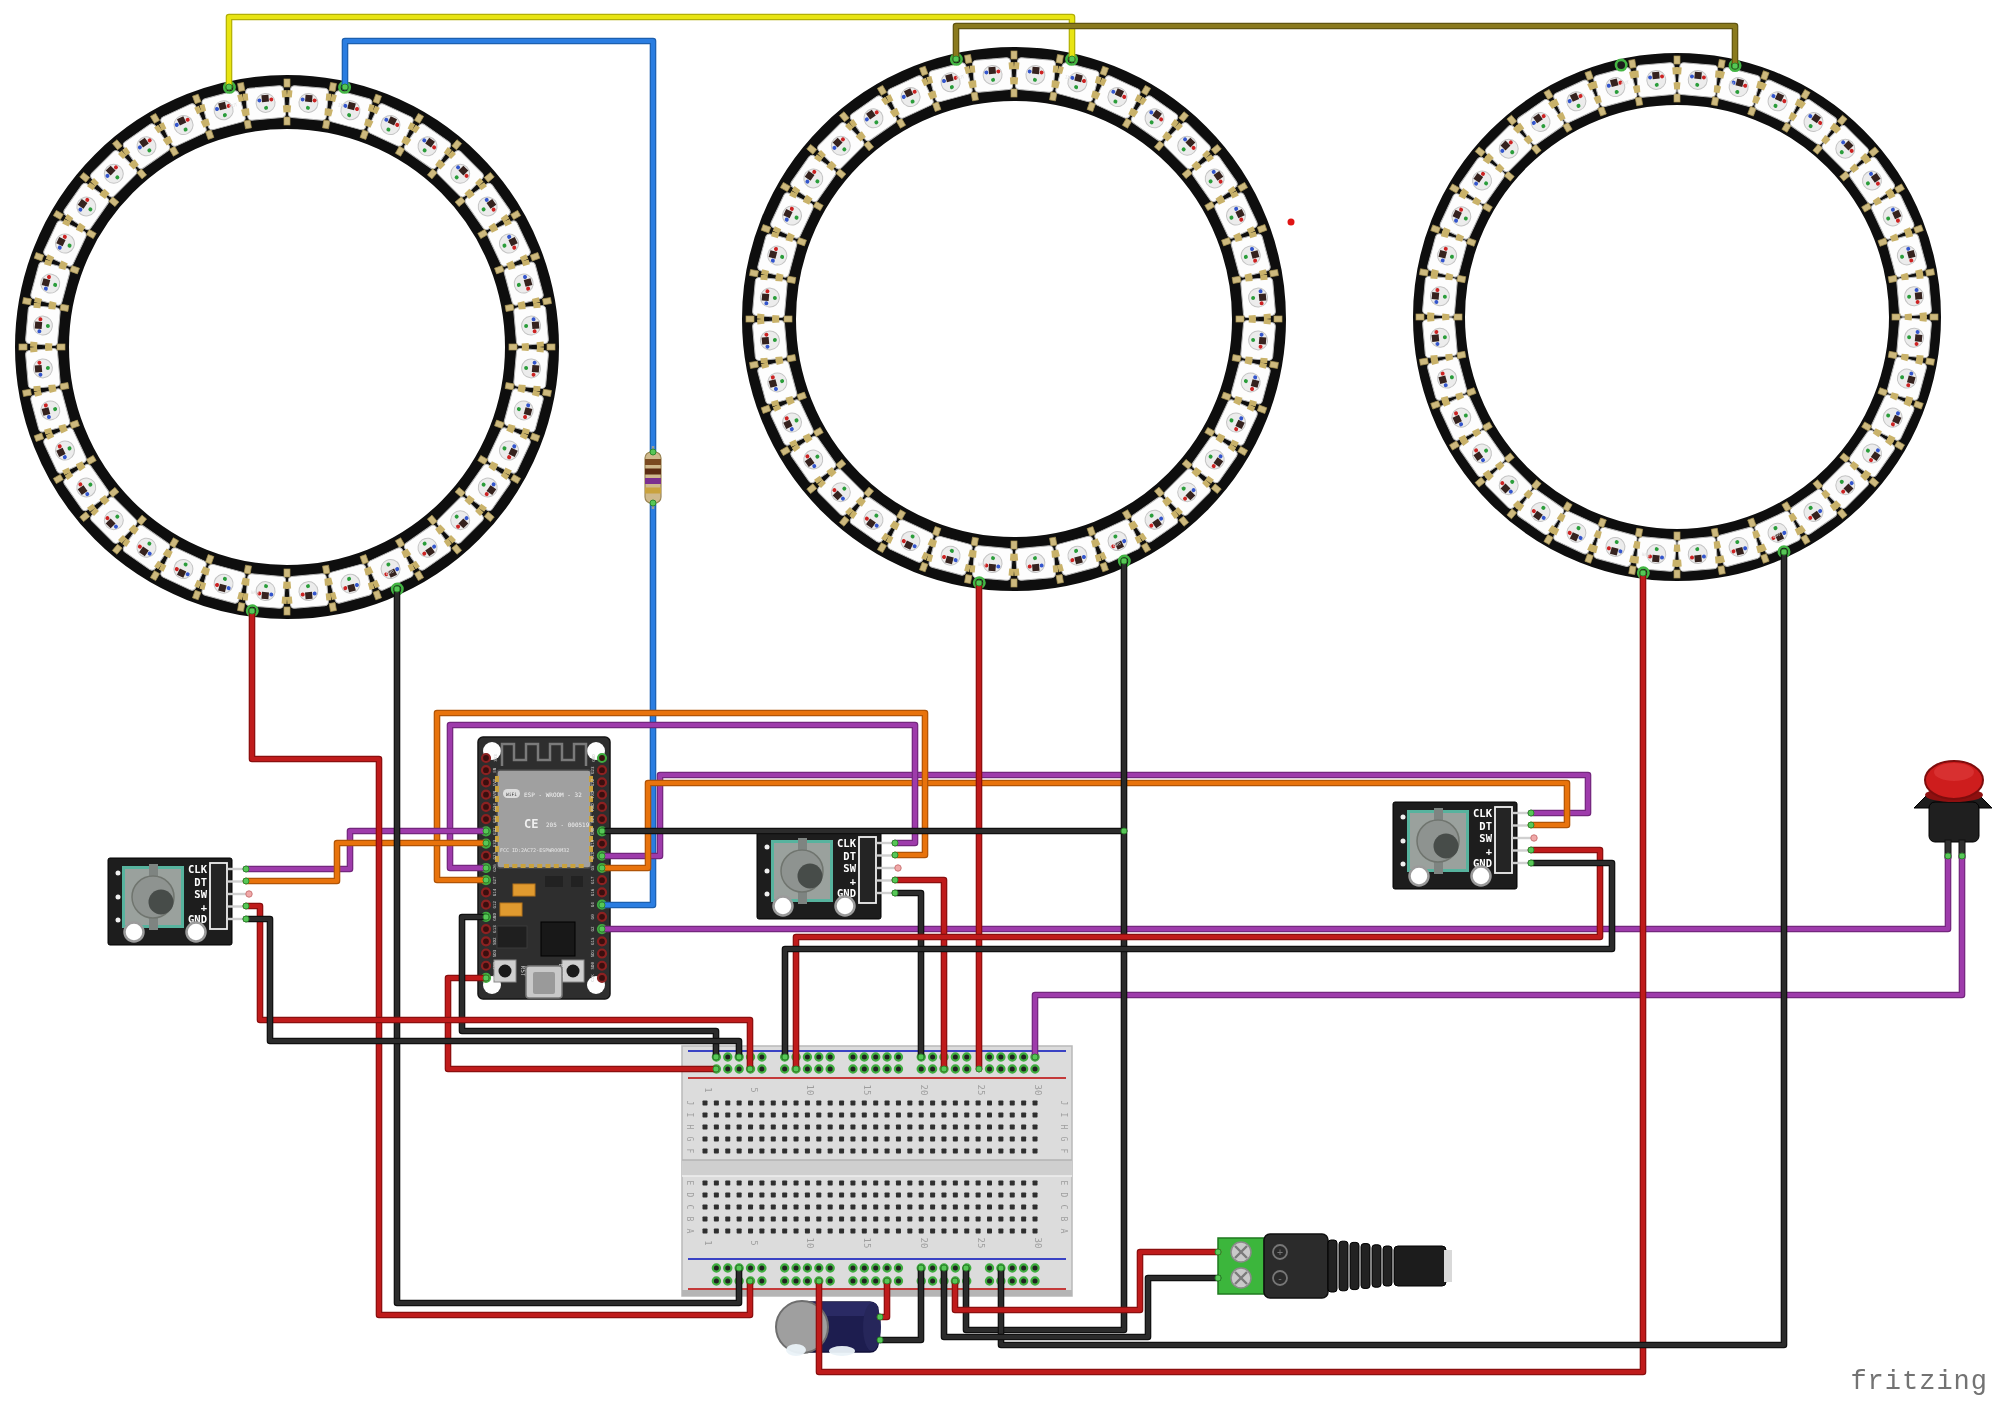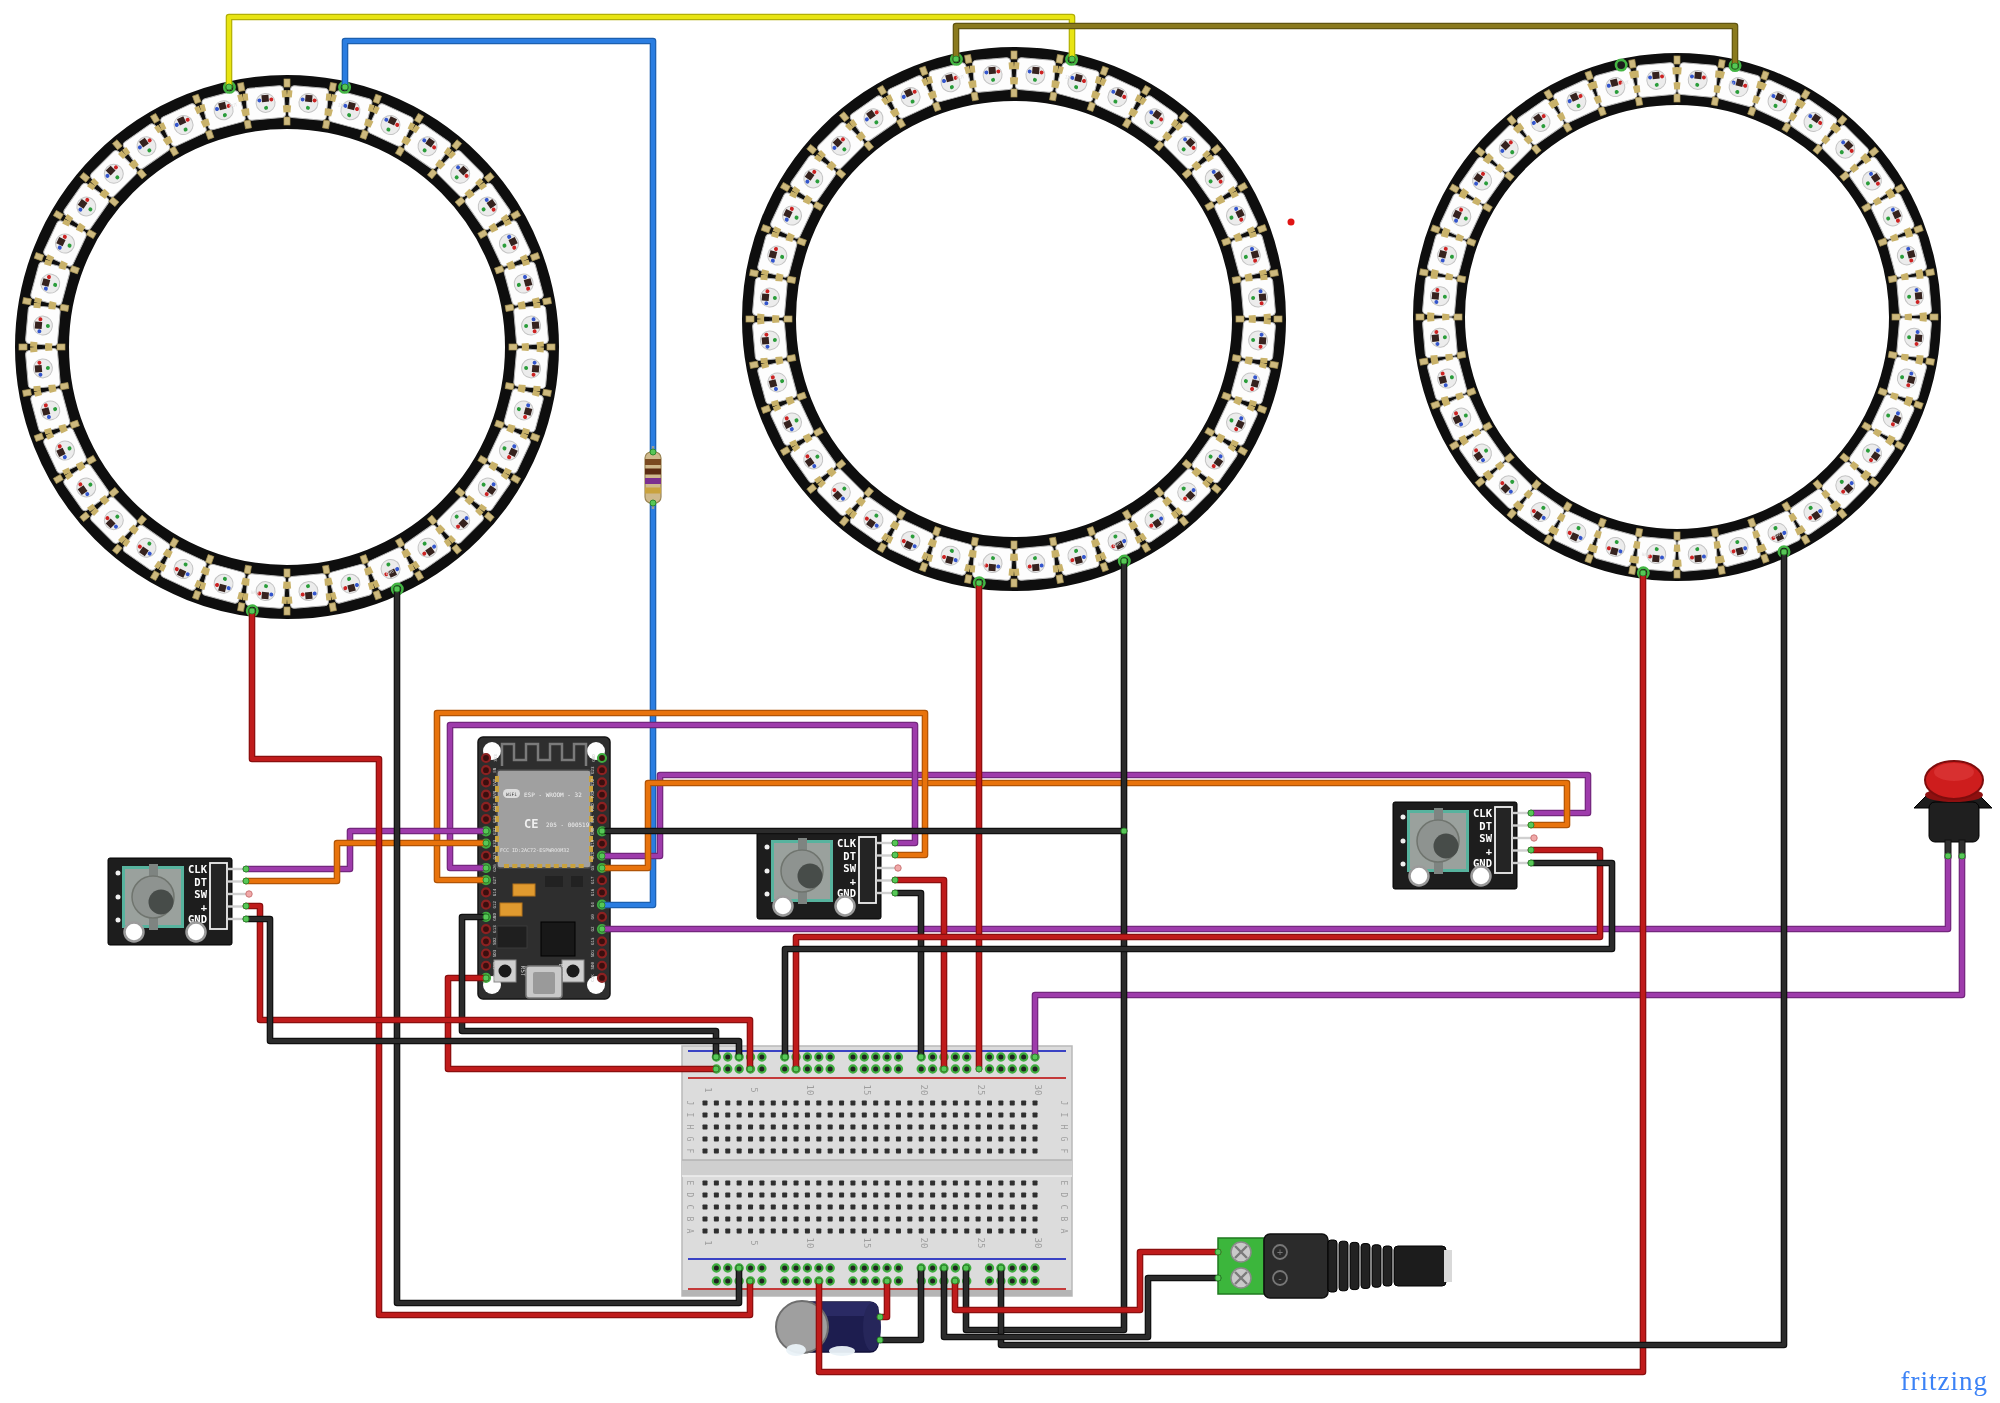--- a/index.html
+++ b/index.html
@@ -1,20 +1,20 @@
 <!DOCTYPE html>
 <html><head>
 <meta charset="utf-8">
 <style>
   html,body{margin:0;padding:0;background:#ffffff;font-family:"Liberation Sans",sans-serif;}
   .canvas{position:relative;width:2000px;height:1403px;background:#ffffff;overflow:hidden;}
   svg{position:absolute;left:0;top:0;}
   svg text{font-family:"DejaVu Sans Mono",monospace;}
-  .watermark{position:absolute;right:12px;bottom:6px;color:#3b82f6;font-size:27px;
-             font-family:Liberation Serif, serif;letter-spacing:1px;}
+  .watermark{position:absolute;right:12px;bottom:6px;color:#737373;font-size:27px;
+             font-family:Liberation Mono, monospace;letter-spacing:1px;}
 </style>
 </head>
 <body>
 
 <div class="canvas">
   <svg id="cv" width="2000" height="1403" viewBox="0 0 2000 1403">
       <g>
         <rect x="682" y="1046" width="390" height="250" fill="#dcdcdc" stroke="#b9b9b9" stroke-width="1.5"></rect>
         <rect x="682" y="1160" width="390" height="16" fill="#cfcfcf"></rect>
         <line x1="682" y1="1160" x2="1072" y2="1160" stroke="#b3b3b3" stroke-width="1.5"></line>

